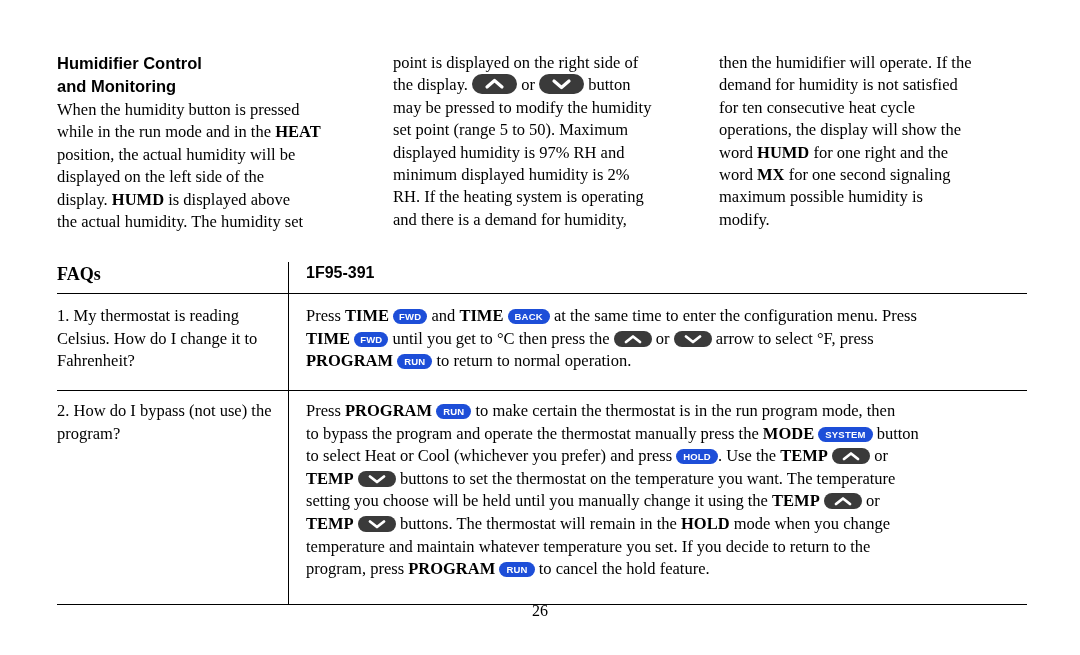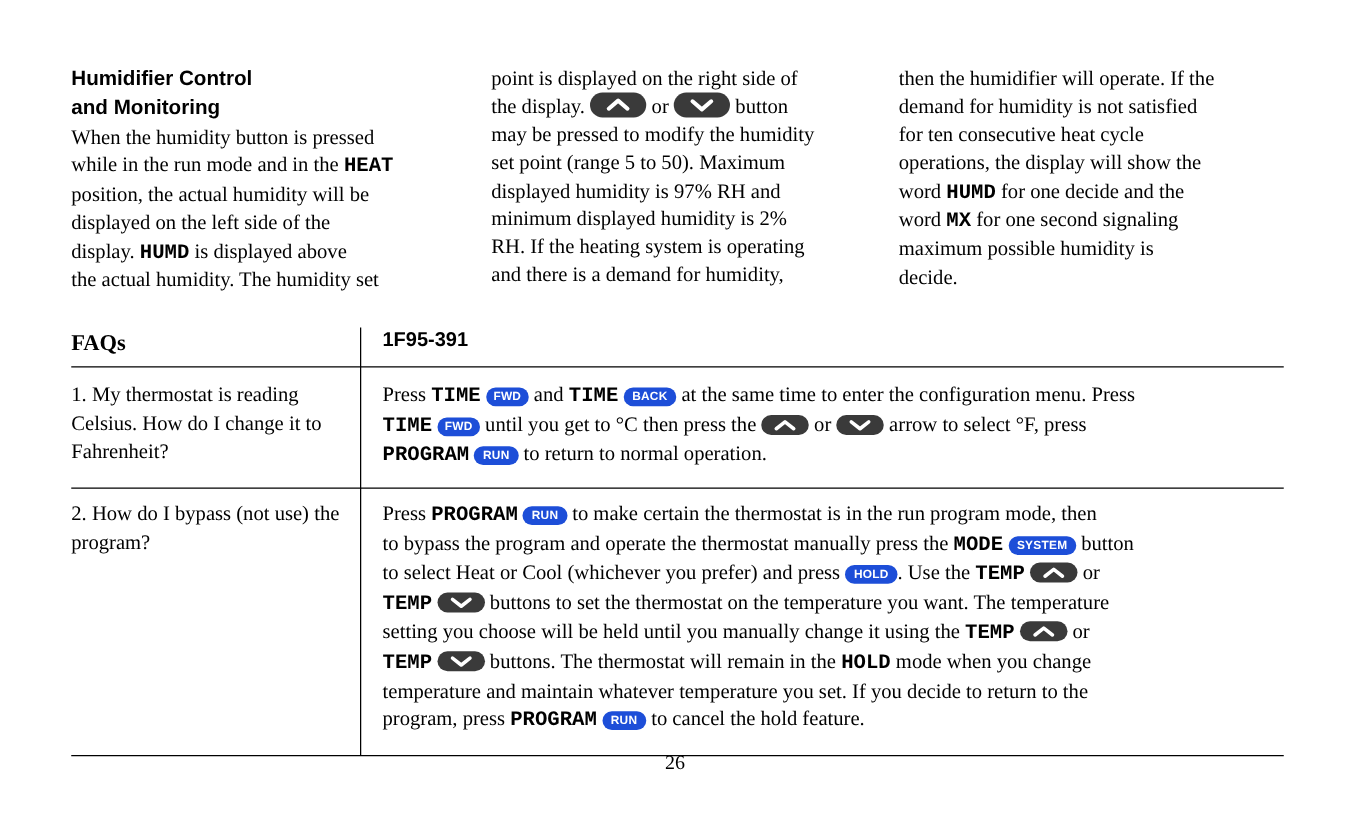--- a/index.html
+++ b/index.html
@@ -40,21 +40,21 @@
   .col-3 { width: 308px; }
 
   .col-heading {
     font-family: "Liberation Sans", sans-serif;
     font-weight: bold;
     font-size: 16.5px;
     line-height: 23px;
     margin: 0 0 1px 0;
   }
   .bold-sans {
-    font-family: Liberation Mono, monospace;
+    font-family: Liberation Serif, serif;
     font-weight: bold;
     margin-top: 17px;
   }
 
   
   .lines span.line {
     display: block;
     white-space: nowrap;
   }
 
@@ -224,24 +224,24 @@
         <span class="line">and there is a demand for humidity,</span>
       </div>
     </div>
 
     <div class="col col-3">
       <div class="lines">
         <span class="line">then the humidifier will operate. If the</span>
         <span class="line">demand for humidity is not satisfied</span>
         <span class="line">for ten consecutive heat cycle</span>
         <span class="line">operations, the display will show the</span>
-        <span class="line"><span>word </span><span class="bold-sans">HUMD</span><span> for one decide and the</span></span>
+        <span class="line"><span>word </span><span class="bold-sans">HUMD</span><span> for one right and the</span></span>
         <span class="line"><span>word </span><span class="bold-sans">MX</span><span> for one second signaling</span></span>
         <span class="line">maximum possible humidity is</span>
-        <span class="line">decide.</span>
+        <span class="line">modify.</span>
       </div>
     </div>
   </div>
 
   <div class="faq">
 
     <div class="faq-head">
       <div class="faq-head-left">FAQs</div>
       <div class="faq-head-right">1F95-391</div>
     </div>

